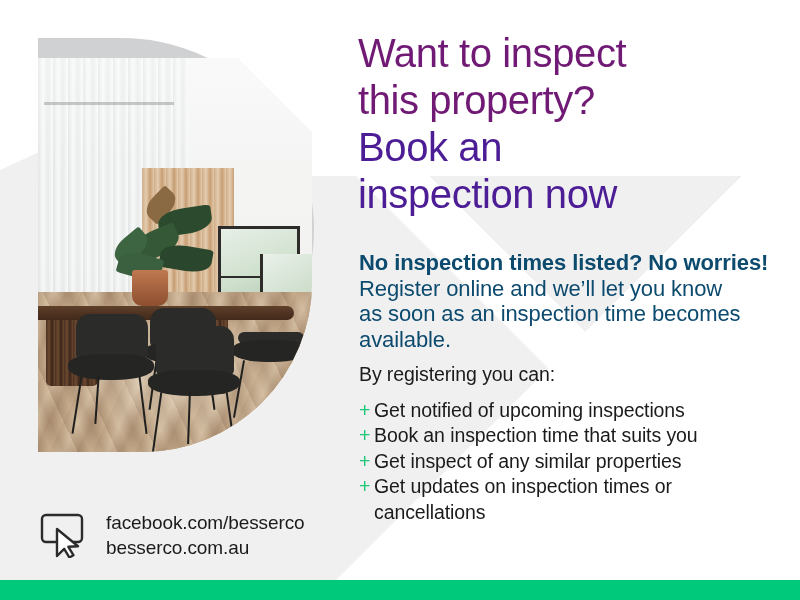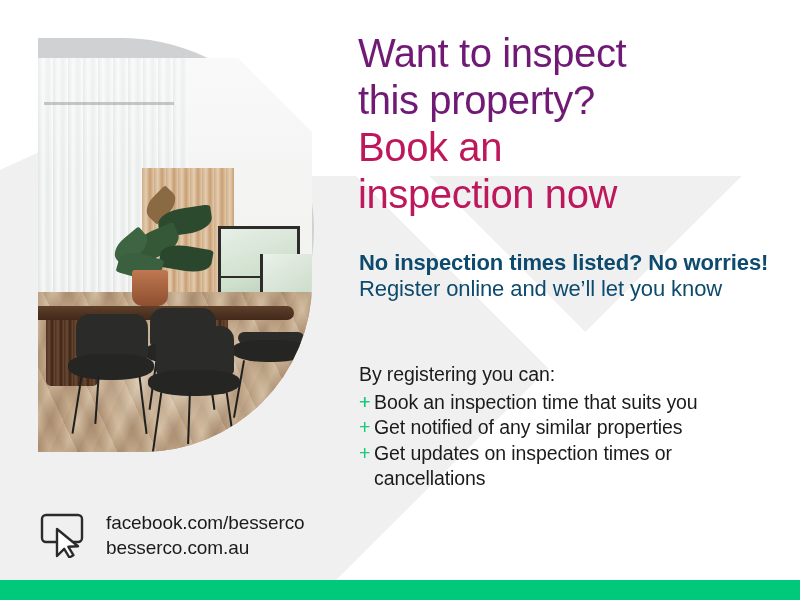--- a/index.html
+++ b/index.html
@@ -269,21 +269,21 @@
     left: 0;
     top: 30px;
     width: 430px;
     font-weight: 300;
     font-size: 40px;
     line-height: 47px;
     letter-spacing: -0.4px;
     color: #1b1b1b;
   }
   .headline .hl-green { color: #701a75; display: block; }
-  .headline .hl-dark { color: #be185d; display: block; }
+  .headline .hl-dark { color: #4c1d95; display: block; }
 
   .body-block {
     position: absolute;
     left: 1px;
     top: 250px;
     width: 420px;
     font-size: 22px;
     line-height: 25.5px;
     color: #0c4a6e;
     letter-spacing: -0.1px;
@@ -297,21 +297,21 @@
   .list-block {
     position: absolute;
     left: 1px;
     top: 362px;
     width: 425px;
     font-size: 19.5px;
     line-height: 25.5px;
     color: #1b1b1b;
     letter-spacing: -0.1px;
   }
-  .list-intro { display: block; margin-bottom: 2px; }
+  .list-intro { display: block; margin-bottom: 10px; }
   .bullets { list-style: none; margin: 0; padding: 0; }
   .bullets li {
     position: relative;
     padding-left: 15px;
     margin: 0;
   }
   .bullets li .plus {
     position: absolute;
     left: 0;
     top: 0;
@@ -425,35 +425,38 @@
     <div class="headline">
       <span class="hl-green">Want to inspect</span>
       <span class="hl-green">this property?</span>
       <span class="hl-dark">Book an</span>
       <span class="hl-dark">inspection now</span>
     </div>
 
     <div class="body-block">
       <span class="lead">No inspection times listed? No worries!</span>
       <span class="para">Register online and we’ll let you know</span>
+      <span class="para">as soon as an inspection time becomes</span>
+      <span class="para">available.</span>
     </div>
 
     <div class="list-block">
       <span class="list-intro">By registering you can:</span>
       <ul class="bullets">
         <li>
           <span class="plus">+</span>
+          <span class="btext">Get notified of upcoming inspections</span>
         </li>
         <li>
           <span class="plus">+</span>
           <span class="btext">Book an inspection time that suits you</span>
         </li>
         <li>
           <span class="plus">+</span>
-          <span class="btext">Get notified of any similar properties</span>
+          <span class="btext">Get inspect of any similar properties</span>
         </li>
         <li>
           <span class="plus">+</span>
           <span class="btext">Get updates on inspection times or cancellations</span>
         </li>
       </ul>
     </div>
 
   </div>
 

